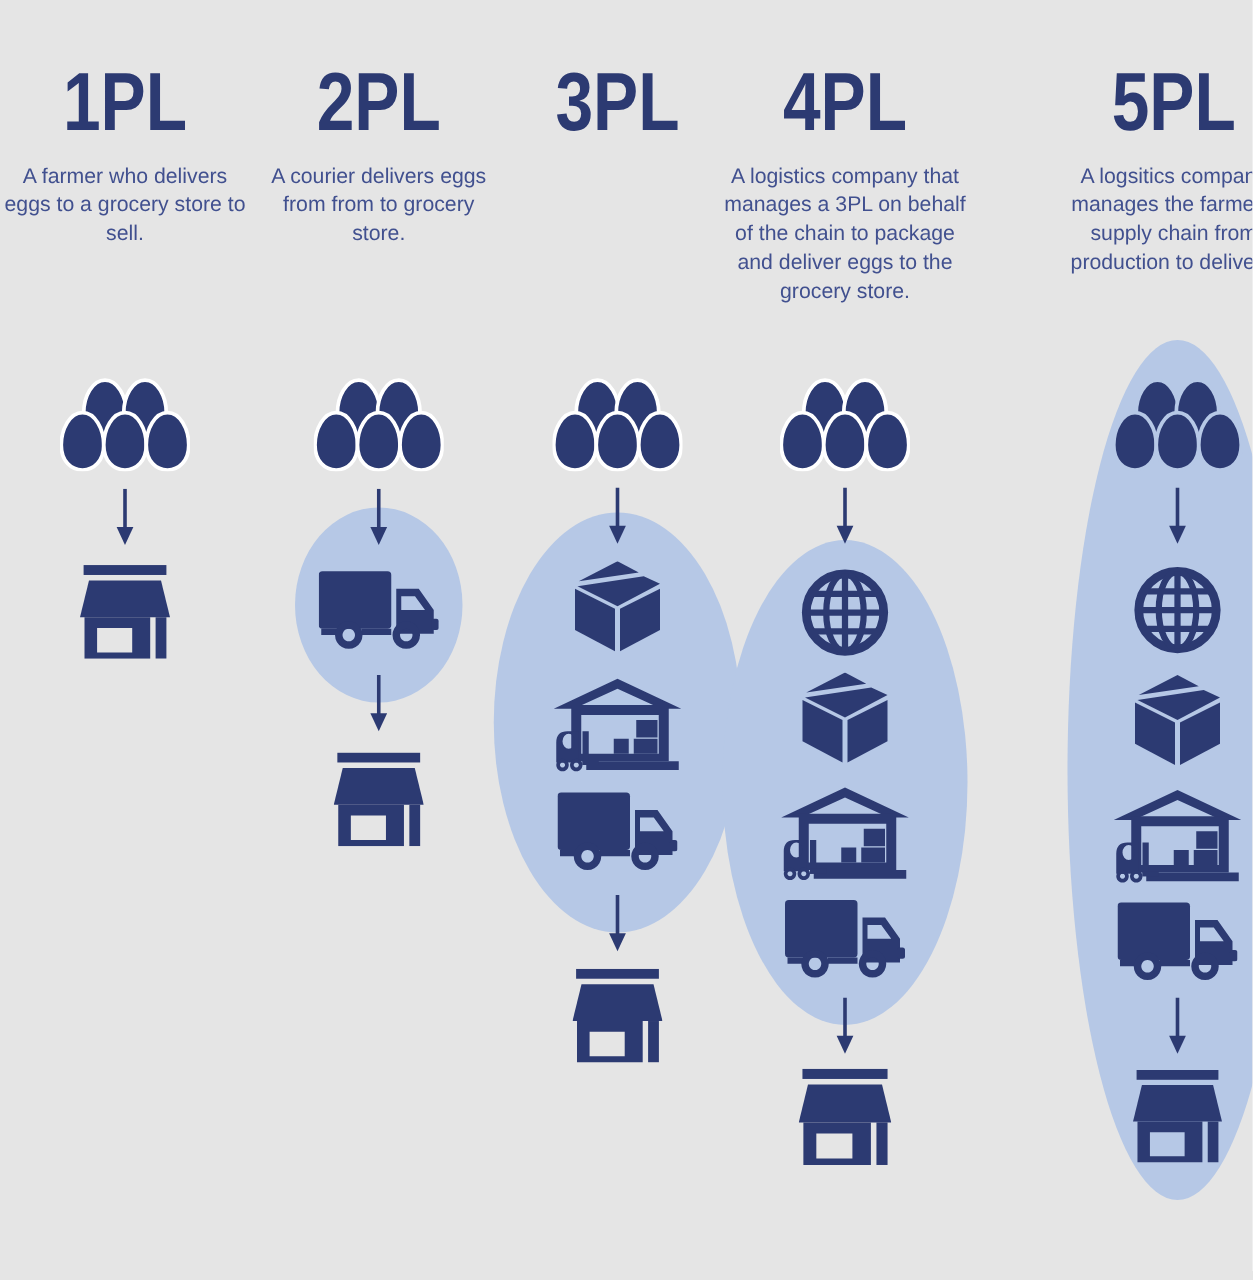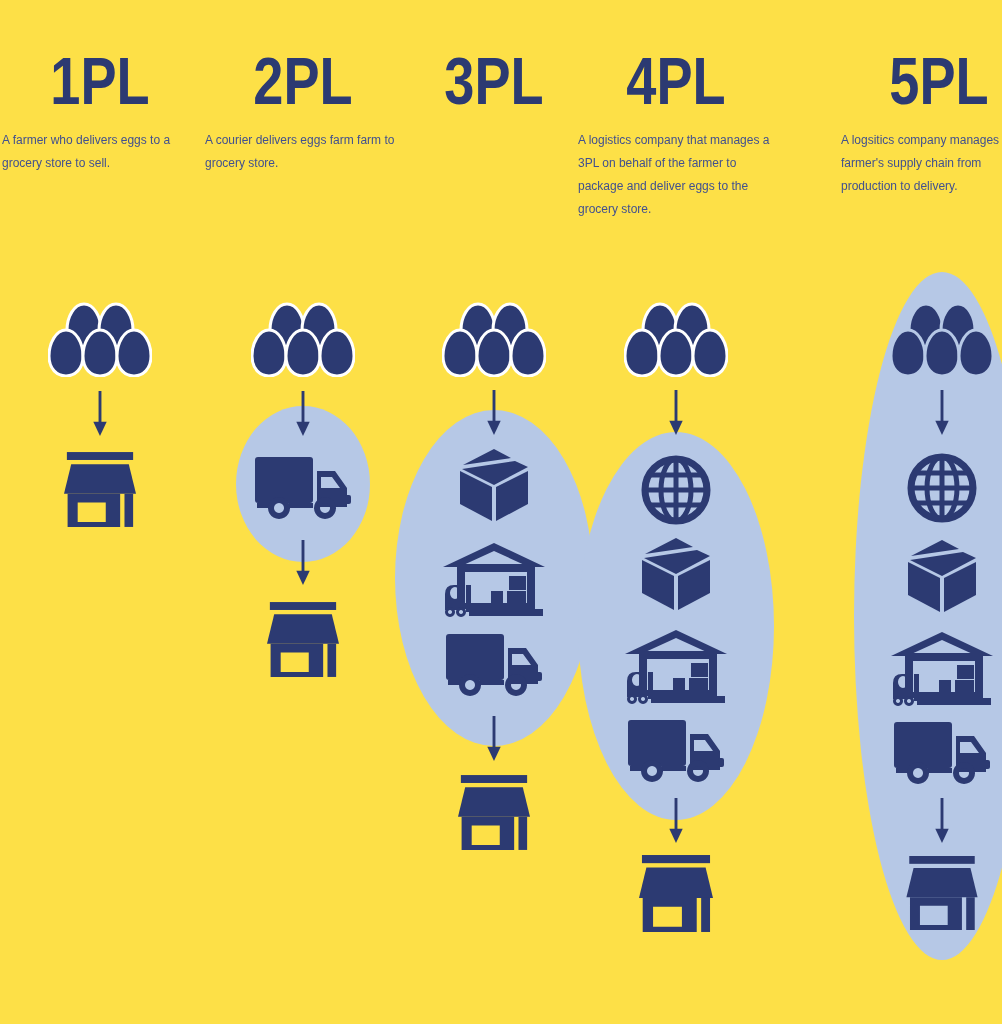--- a/index.html
+++ b/index.html
@@ -3,31 +3,31 @@
 <meta charset="utf-8">
 <style>
   :root{
     --navy:#2c3a72;
     --bodytext:#41508f;
     --ellipse:#b6c8e6;
   }
   *{margin:0;padding:0;box-sizing:border-box;}
   body{background:#fff;font-family:"Liberation Sans",sans-serif;}
   .canvas{
-    position:relative;width:1002px;height:1024px;background:#fde047;overflow:hidden;
+    position:relative;width:1002px;height:1024px;background:#e5e5e5;overflow:hidden;
   }
   .col{position:absolute;top:0;width:200px;height:100%;}
   .col-title{
     position:absolute;top:48px;width:100%;text-align:center;
     font-size:66px;font-weight:bold;line-height:1;color:var(--navy);
     transform:scaleX(0.82);letter-spacing:0px;
   }
   .col-desc{
     position:absolute;top:129px;left:50%;transform:translateX(-50%);
-    width:196px;font-size:12px;line-height:23px;
+    width:196px;text-align:center;font-size:17px;line-height:23px;
     color:var(--bodytext);
   }
   .ellipse{
     position:absolute;background:var(--ellipse);border-radius:50%;z-index:0;
   }
   .icon{position:absolute;color:var(--navy);z-index:1;overflow:visible;}
   .arrow{z-index:2;}
   .on-white{--bg:#ffffff;}
   .on-blue{--bg:#b6c8e6;}
   .defs{position:absolute;width:0;height:0;overflow:hidden;}
@@ -124,21 +124,21 @@
     <svg class="icon arrow" style="left:92px;top:391px;width:16px;height:46px">
         <use href="#sym-arrow"></use>
       </svg>
     <svg class="icon" style="left:64px;top:452px;width:72px;height:75px">
         <use href="#sym-store"></use>
       </svg>
   </div>
 
   <div class="col" style="left:203px">
     <div class="col-title">2PL</div>
-    <div class="col-desc">A courier delivers eggs farm farm to grocery store.</div>
+    <div class="col-desc">A courier delivers eggs from from to grocery store.</div>
     <div class="ellipse" style="left:33px;top:406px;width:134px;height:156px"></div>
     <svg class="icon on-white" style="left:48px;top:301px;width:104px;height:76px">
         <use href="#sym-eggs"></use>
       </svg>
     <svg class="icon arrow" style="left:92px;top:391px;width:16px;height:46px">
         <use href="#sym-arrow"></use>
       </svg>
     <svg class="icon" style="left:52px;top:451px;width:96px;height:70px">
         <use href="#sym-truck"></use>
       </svg>
@@ -171,21 +171,21 @@
     <svg class="icon arrow" style="left:92px;top:716px;width:16px;height:46px">
         <use href="#sym-arrow"></use>
       </svg>
     <svg class="icon" style="left:64px;top:775px;width:72px;height:75px">
         <use href="#sym-store"></use>
       </svg>
   </div>
 
   <div class="col" style="left:576px">
     <div class="col-title">4PL</div>
-    <div class="col-desc">A logistics company that manages a 3PL on behalf of the farmer to package and deliver eggs to the grocery store.</div>
+    <div class="col-desc">A logistics company that manages a 3PL on behalf of the chain to package and deliver eggs to the grocery store.</div>
     <div class="ellipse" style="left:2px;top:432px;width:196px;height:388px"></div>
     <svg class="icon on-white" style="left:48px;top:301px;width:104px;height:76px">
         <use href="#sym-eggs"></use>
       </svg>
     <svg class="icon arrow" style="left:92px;top:390px;width:16px;height:46px">
         <use href="#sym-arrow"></use>
       </svg>
     <svg class="icon" style="left:64px;top:454px;width:72px;height:72px">
         <use href="#sym-globe"></use>
       </svg>

